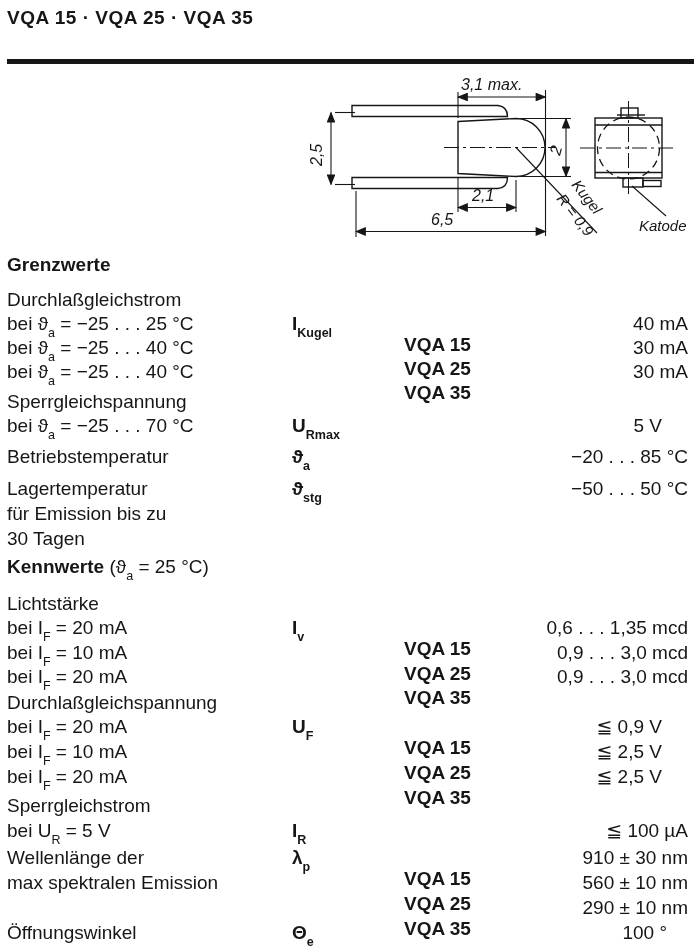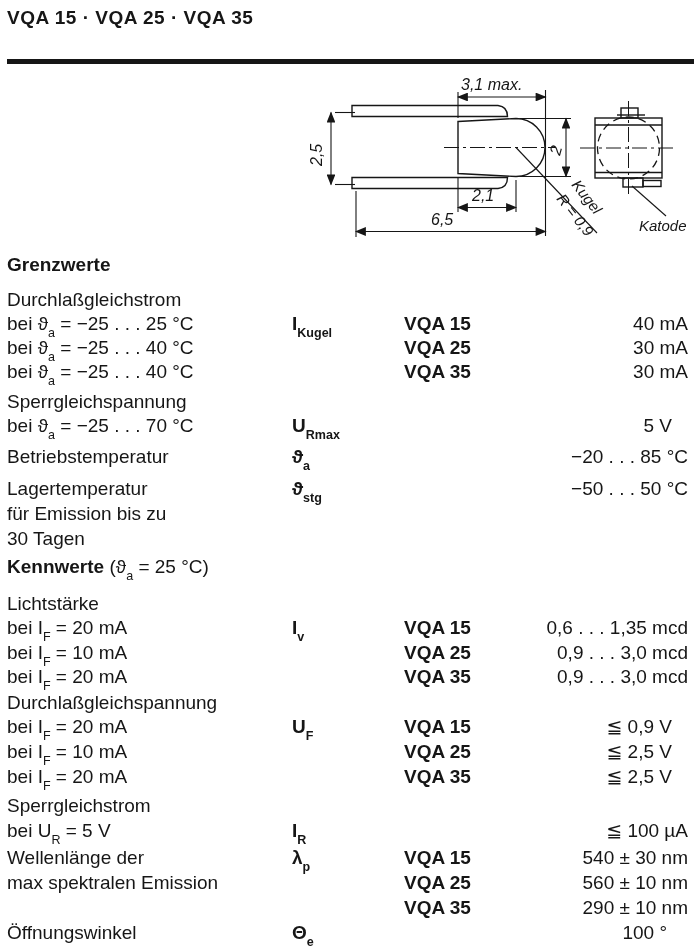--- a/index.html
+++ b/index.html
@@ -11,24 +11,24 @@
   }
   .title {
     position:absolute; left:7px; top:6px; margin:0;
     font-size:19px; font-weight:700; letter-spacing:0.5px; white-space:nowrap;
   }
   .rule { position:absolute; left:7px; top:59px; width:687px; height:5px; background:#161616; }
   .drawing { position:absolute; left:290px; top:72px; width:410px; height:178px; }
   .row { position:absolute; left:0; width:100%; white-space:nowrap; }
   .lbl { position:absolute; left:7px; }
   .sym { position:absolute; left:292px; font-weight:700; }
-  .typ { position:absolute; left:404px; font-weight:700; }
+  .typ { position:absolute; left:404px; font-weight:700;margin-top:21px; }
   .val { position:absolute; right:12px; }
   .val.inset-sm { right:33px; }
-  .val.inset-lg { right:28px; }
+  .val.inset-lg { right:38px; }
   .hd { font-weight:700; }
   sub { font-size:66%; line-height:0; position:relative; top:0.18em; }
   .dtxt { font-style:italic; font-size:16px; fill:#161616; }
   .dtxt-sm { font-style:italic; font-size:15px; fill:#161616; }
   svg line, svg path.ol, svg rect, svg circle { stroke:#161616; fill:none; stroke-width:1.4; }
   svg .dim { stroke-width:1.1; }
   svg .cl { stroke-dasharray:15 4 3 4; stroke-width:1; }
   svg .dc { stroke-dasharray:8 5; stroke-width:1.3; }
 </style>
 </head>
@@ -200,21 +200,21 @@
   <div class="row" style="top:819px">
     <span class="lbl"><span>bei </span><span>U</span><sub>R</sub><span> = 5 V</span></span>
     <span class="sym"><span>I</span><sub>R</sub></span>
     <span class="val">≦ 100 µA</span>
   </div>
 
   <div class="row" style="top:846px">
     <span class="lbl">Wellenlänge der</span>
     <span class="sym"><span>λ</span><sub>p</sub></span>
     <span class="typ">VQA 15</span>
-    <span class="val">540 ± 30 nm</span>
+    <span class="val">910 ± 30 nm</span>
   </div>
   <div class="row" style="top:871px">
     <span class="lbl">max spektralen Emission</span>
     <span class="typ">VQA 25</span>
     <span class="val">560 ± 10 nm</span>
   </div>
   <div class="row" style="top:896px">
     <span class="typ">VQA 35</span>
     <span class="val">290 ± 10 nm</span>
   </div>

